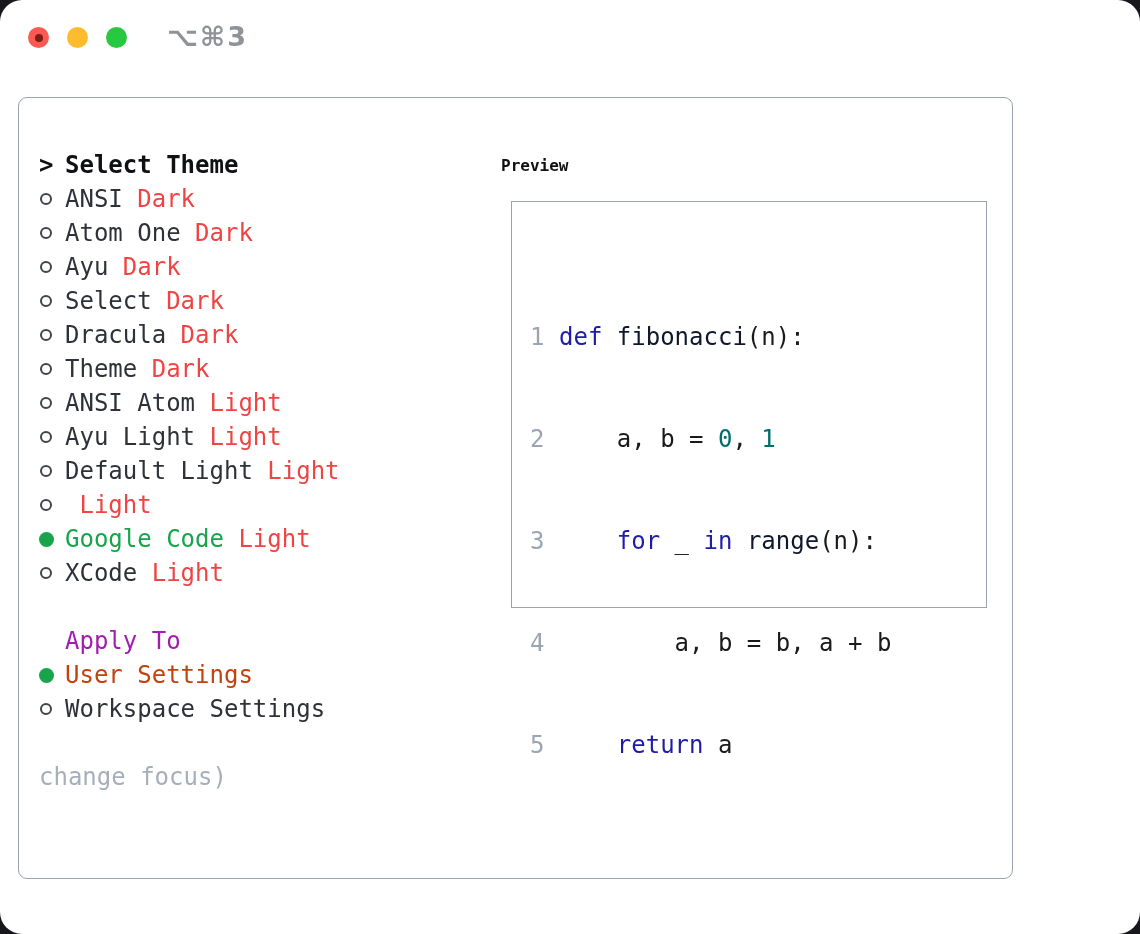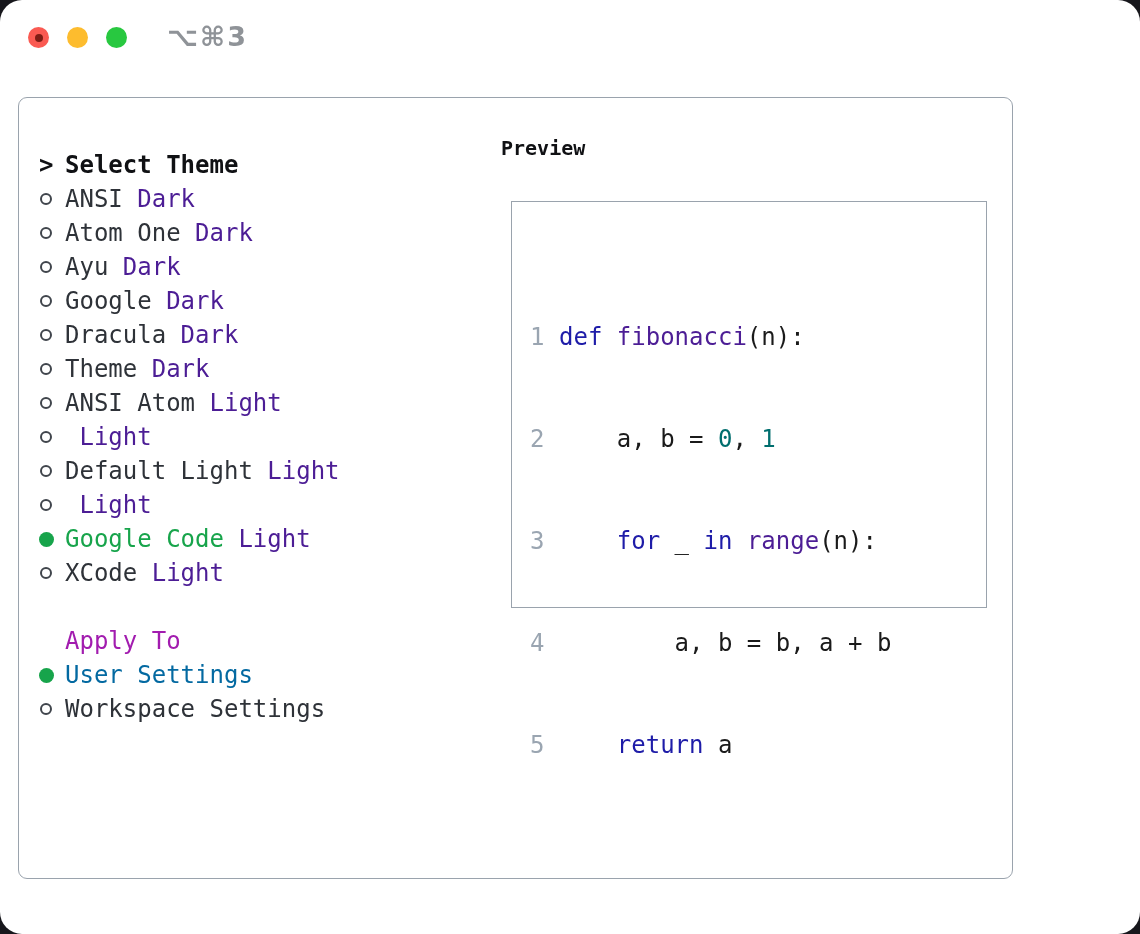--- a/index.html
+++ b/index.html
@@ -47,43 +47,43 @@
   .ring{
     width:12px;height:12px;border:2.5px solid #40454c;border-radius:50%;
     margin-left:1px;box-sizing:border-box;display:inline-block;
   }
   .dot{
     width:15px;height:15px;border-radius:50%;background:#17a44b;
     margin-left:0px;display:inline-block;
   }
   .hdr{font-weight:bold;color:#101114;}
   .theme-name{color:#2e3238;}
-  .variant{color:#4c1d95;margin-left:14.45px;text-align:right;}
+  .variant{color:#ef4444;margin-left:14.45px;text-align:right;}
   .row.selected .theme-name{color:#17a44b;}
   .apply-title{color:#a21caf;}
-  .sel-green{color:#0369a1;}
+  .sel-green{color:#c2410c;}
   .blank-row{height:34px;}
   .help{color:#a5afba;}
   
   .preview-title{
-    position:absolute;left:482px;top:33px;height:34px;line-height:34px;
-    font-size:20px;font-weight:bold;color:#101114;text-align:right;
+    position:absolute;left:482px;top:51px;height:34px;line-height:34px;
+    font-size:16px;font-weight:bold;color:#101114;text-align:right;
   }
   .preview-box{
     position:absolute;left:492px;top:103px;width:476px;height:407px;
     border:1.5px solid #9aa3ad;box-sizing:border-box;background:#fff;
   }
   .code{
     position:absolute;left:18px;top:50px;
     font-size:24px;line-height:34px;white-space:pre;color:#1a1a1a;
   }
   .cl{height:34px;}
   .ln{display:inline-block;width:29px;color:#9aa5b1;}
   .kw{color:#1e1ca8;}
-  .fn{color:#4c1d95;}
+  .fn{color:#0f172a;}
   .lit{color:#006e6e;}
   .pl{color:#1a1a1a;}
 </style>
 </head>
 <body>
 
 <div class="window">
 
   <span class="light red">
       <span class="inner-dot"></span>
@@ -111,40 +111,41 @@
         <span class="theme-name">Atom One</span>
         <span class="variant">Dark</span>
       </div>
       <div class="row">
         <span class="marker-cell"><span class="ring"></span></span>
         <span class="theme-name">Ayu</span>
         <span class="variant">Dark</span>
       </div>
       <div class="row">
         <span class="marker-cell"><span class="ring"></span></span>
-        <span class="theme-name">Google</span>
+        <span class="theme-name">Select</span>
         <span class="variant">Dark</span>
       </div>
       <div class="row">
         <span class="marker-cell"><span class="ring"></span></span>
         <span class="theme-name">Dracula</span>
         <span class="variant">Dark</span>
       </div>
       <div class="row">
         <span class="marker-cell"><span class="ring"></span></span>
         <span class="theme-name">Theme</span>
         <span class="variant">Dark</span>
       </div>
       <div class="row">
         <span class="marker-cell"><span class="ring"></span></span>
         <span class="theme-name">ANSI Atom</span>
         <span class="variant">Light</span>
       </div>
       <div class="row">
         <span class="marker-cell"><span class="ring"></span></span>
+        <span class="theme-name">Ayu Light</span>
         <span class="variant">Light</span>
       </div>
       <div class="row">
         <span class="marker-cell"><span class="ring"></span></span>
         <span class="theme-name">Default Light</span>
         <span class="variant">Light</span>
       </div>
       <div class="row">
         <span class="marker-cell"><span class="ring"></span></span>
         <span class="variant">Light</span>
@@ -170,20 +171,23 @@
         <span class="marker-cell"><span class="dot"></span></span>
         <span class="sel-green">User Settings</span>
       </div>
       <div class="row">
         <span class="marker-cell"><span class="ring"></span></span>
         <span>Workspace Settings</span>
       </div>
 
       <div class="blank-row"></div>
 
+      <div class="row help">
+        <span>change focus)</span>
+      </div>
     </div>
 
     <div class="preview-title">Preview</div>
 
     <div class="preview-box">
       <div class="code">
         <div class="cl"><span class="ln">1</span><span class="kw">def</span><span class="pl"> </span><span class="fn">fibonacci</span><span class="pl">(n):</span></div>
         <div class="cl"><span class="ln">2</span><span class="pl">    a, b = </span><span class="lit">0</span><span class="pl">, </span><span class="lit">1</span></div>
         <div class="cl"><span class="ln">3</span><span class="pl">    </span><span class="kw">for</span><span class="pl"> _ </span><span class="kw">in</span><span class="pl"> </span><span class="fn">range</span><span class="pl">(n):</span></div>
         <div class="cl"><span class="ln">4</span><span class="pl">        a, b = b, a + b</span></div>

